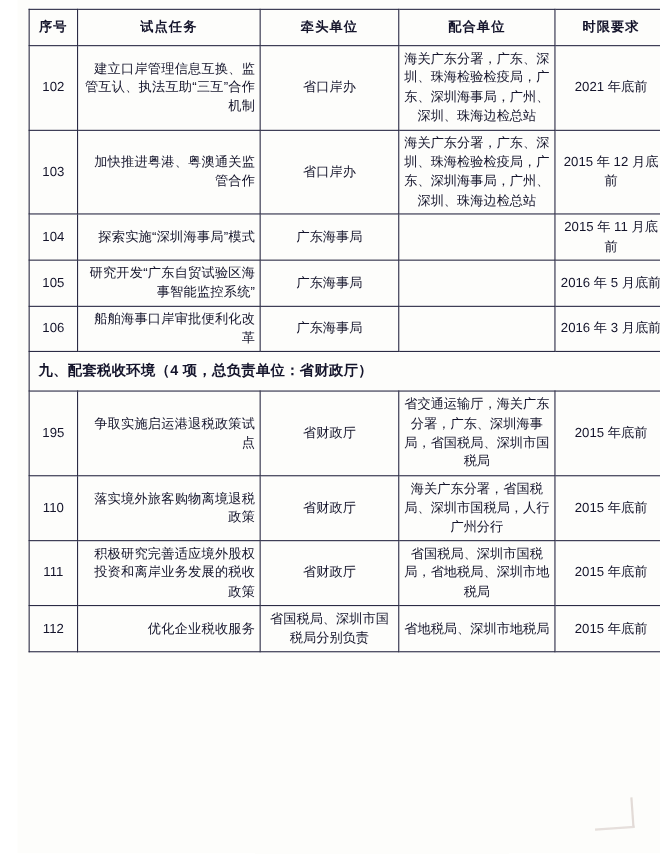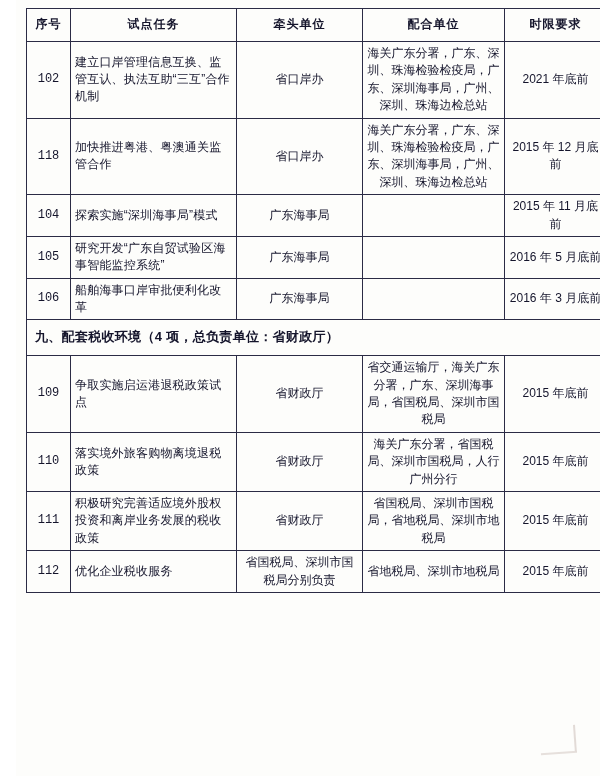--- a/index.html
+++ b/index.html
@@ -50,24 +50,23 @@
     text-align: center;
     font-weight: bold;
     font-size: 13.5px;
     letter-spacing: 1px;
     padding: 7px 2px;
     height: 26px;
   }
   td.num {
     text-align: center;
     font-size: 12.5px;
-    font-family: Liberation Mono, monospace;
   }
   td.task {
-    text-align: left;
+    text-align: right;
     padding-left: 7px;
     padding-right: 5px;
     letter-spacing: 0.2px;
   }
   td.lead {
     text-align: center;
     padding-left: 7px;
   }
   td.coop {
     text-align: center;
@@ -133,21 +132,21 @@
 
       <tr>
         <td class="num">102</td>
         <td class="task">建立口岸管理信息互换、监管互认、执法互助“三互”合作机制</td>
         <td class="lead">省口岸办</td>
         <td class="coop">海关广东分署，广东、深圳、珠海检验检疫局，广东、深圳海事局，广州、深圳、珠海边检总站</td>
         <td class="deadline">2021 年底前</td>
       </tr>
 
       <tr>
-        <td class="num">118</td>
+        <td class="num">103</td>
         <td class="task">加快推进粤港、粤澳通关监管合作</td>
         <td class="lead">省口岸办</td>
         <td class="coop">海关广东分署，广东、深圳、珠海检验检疫局，广东、深圳海事局，广州、深圳、珠海边检总站</td>
         <td class="deadline">2015 年 12 月底前</td>
       </tr>
 
       <tr>
         <td class="num">104</td>
         <td class="task">探索实施“深圳海事局”模式</td>
         <td class="lead">广东海事局</td>
@@ -171,21 +170,21 @@
         <td class="deadline">2016 年 3 月底前</td>
       </tr>
 
 
 
       <tr class="section">
         <td colspan="5">九、配套税收环境（4 项，总负责单位：省财政厅）</td>
       </tr>
 
       <tr>
-        <td class="num">109</td>
+        <td class="num">195</td>
         <td class="task">争取实施启运港退税政策试点</td>
         <td class="lead">省财政厅</td>
         <td class="coop">省交通运输厅，海关广东分署，广东、深圳海事局，省国税局、深圳市国税局</td>
         <td class="deadline">2015 年底前</td>
       </tr>
 
       <tr>
         <td class="num">110</td>
         <td class="task">落实境外旅客购物离境退税政策</td>
         <td class="lead">省财政厅</td>

